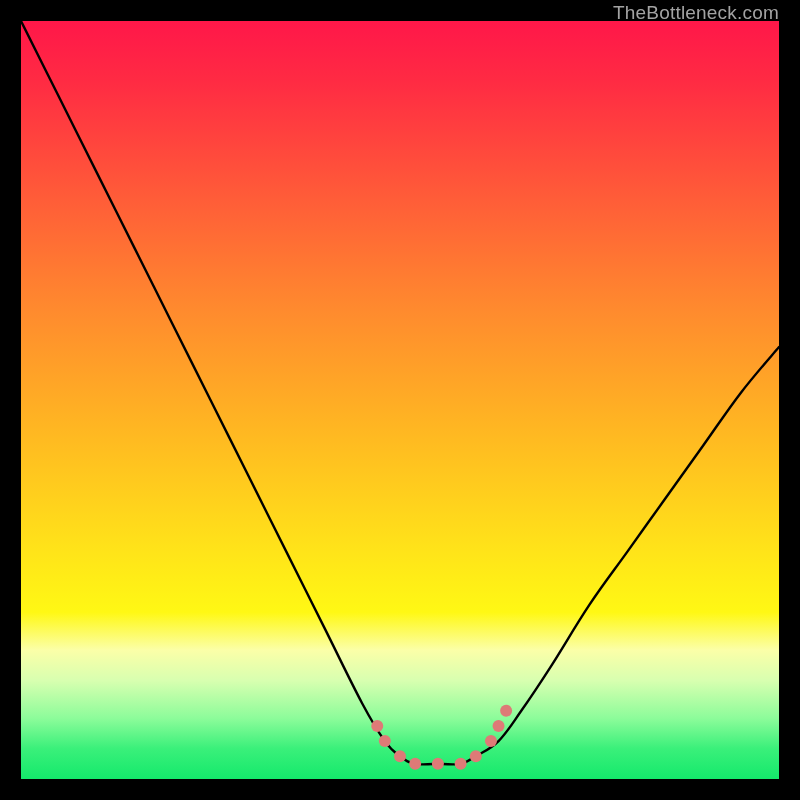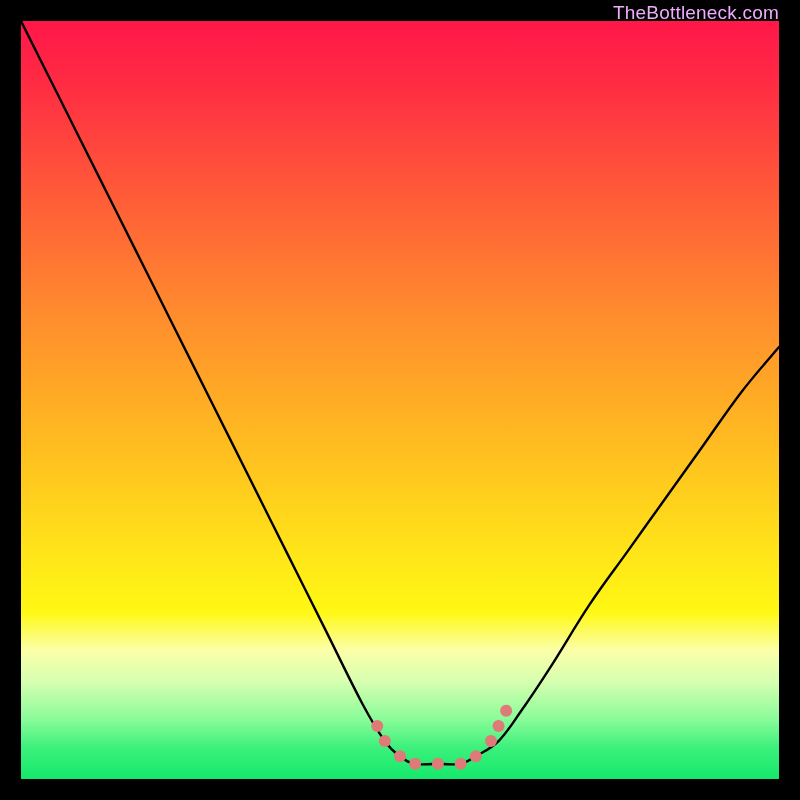--- a/index.html
+++ b/index.html
@@ -41,21 +41,21 @@
     left: 0;
     top: 0;
     width: 758px;
     height: 758px;
     pointer-events: none;
   }
   .attribution {
     position: absolute;
     top: 2px;
     right: 21px;
-    color: #f0abfc;
+    color: #a3a3a3;
     font-size: 19px;
     font-weight: 400;
     letter-spacing: 0.2px;
   }
 </style>
 </head>
 <body>
 
 <div class="frame">
   <div class="attribution">TheBottleneck.com</div>

